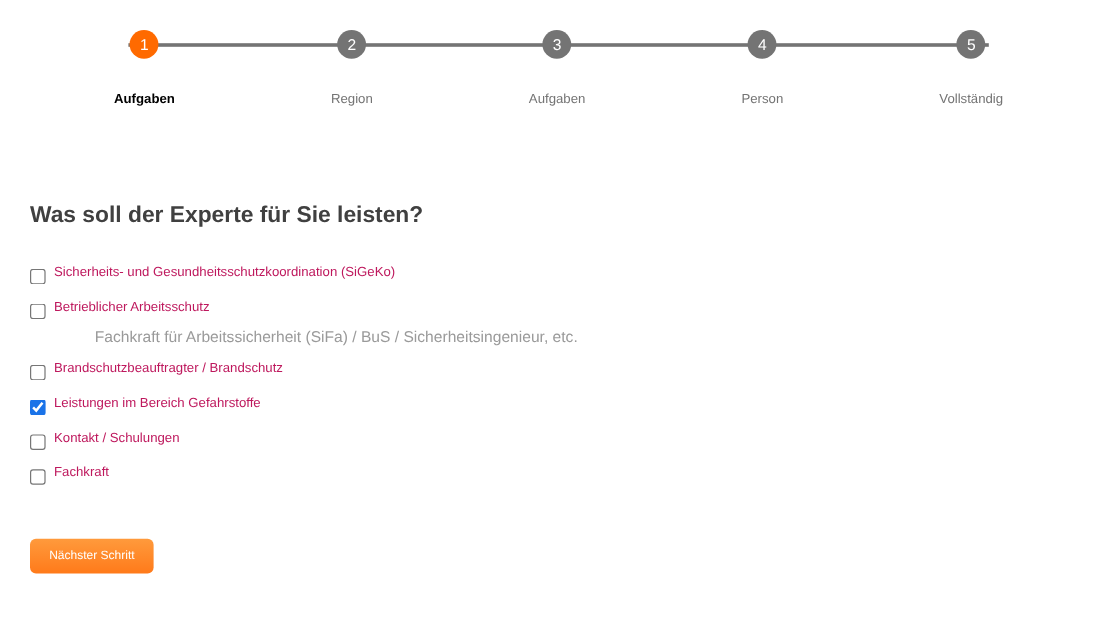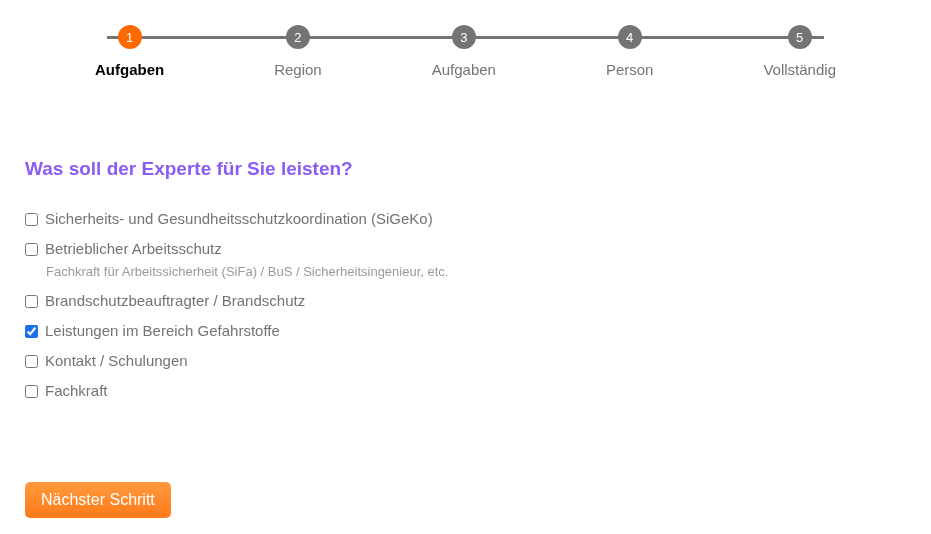--- a/index.html
+++ b/index.html
@@ -45,31 +45,31 @@
       align-items: center;
       justify-content: center;
       font-size: 13px;
       color: #fff;
       background: #747474;
     }
     .step-circle.active {
       background: #ff6a00;
     }
     .step-label {
-      margin-top: 12px;
-      font-size: 15px;
+      margin-top: 28px;
+      font-size: 11px;
       color: #747474;
       white-space: nowrap;
     }
     .step-label.active {
       color: #000;
       font-weight: bold;
     }
     .question-title {
-      color: #8b5cf6;
+      color: #404040;
       font-size: 19px;
       font-weight: bold;
       margin-bottom: 30px;
     }
     .checkbox-list {
       display: flex;
       flex-direction: column;
       gap: 13px;
       margin-bottom: 45px;
     }
@@ -78,38 +78,37 @@
       align-items: flex-start;
     }
     .checkbox-row input[type="checkbox"] {
       margin-top: 3px;
       margin-right: 7px;
       width: 13px;
       height: 13px;
       accent-color: #1a73e8;
     }
     .checkbox-label {
-      font-size: 15px;
-      color: #737373;
+      font-size: 11px;
+      color: #be185d;
     }
     .checkbox-sublabel {
       font-size: 13px;
       color: #9a9a9a;
-      margin-left: 21px;
+      margin-left: 54px;
       margin-top: -6px;
     }
     .next-button {
       background: linear-gradient(to bottom, #ff9a3c, #ff7a1a);
       color: #fff;
       border: none;
       border-radius: 5px;
       padding: 9px 16px;
-      font-size: 16px;
+      font-size: 10px;
       cursor: pointer;
-      margin-top: 38px;
     }
   </style>
 </head>
 <body>
 
 
 
 <div class="stepper">
   <div class="stepper-line"></div>
 

